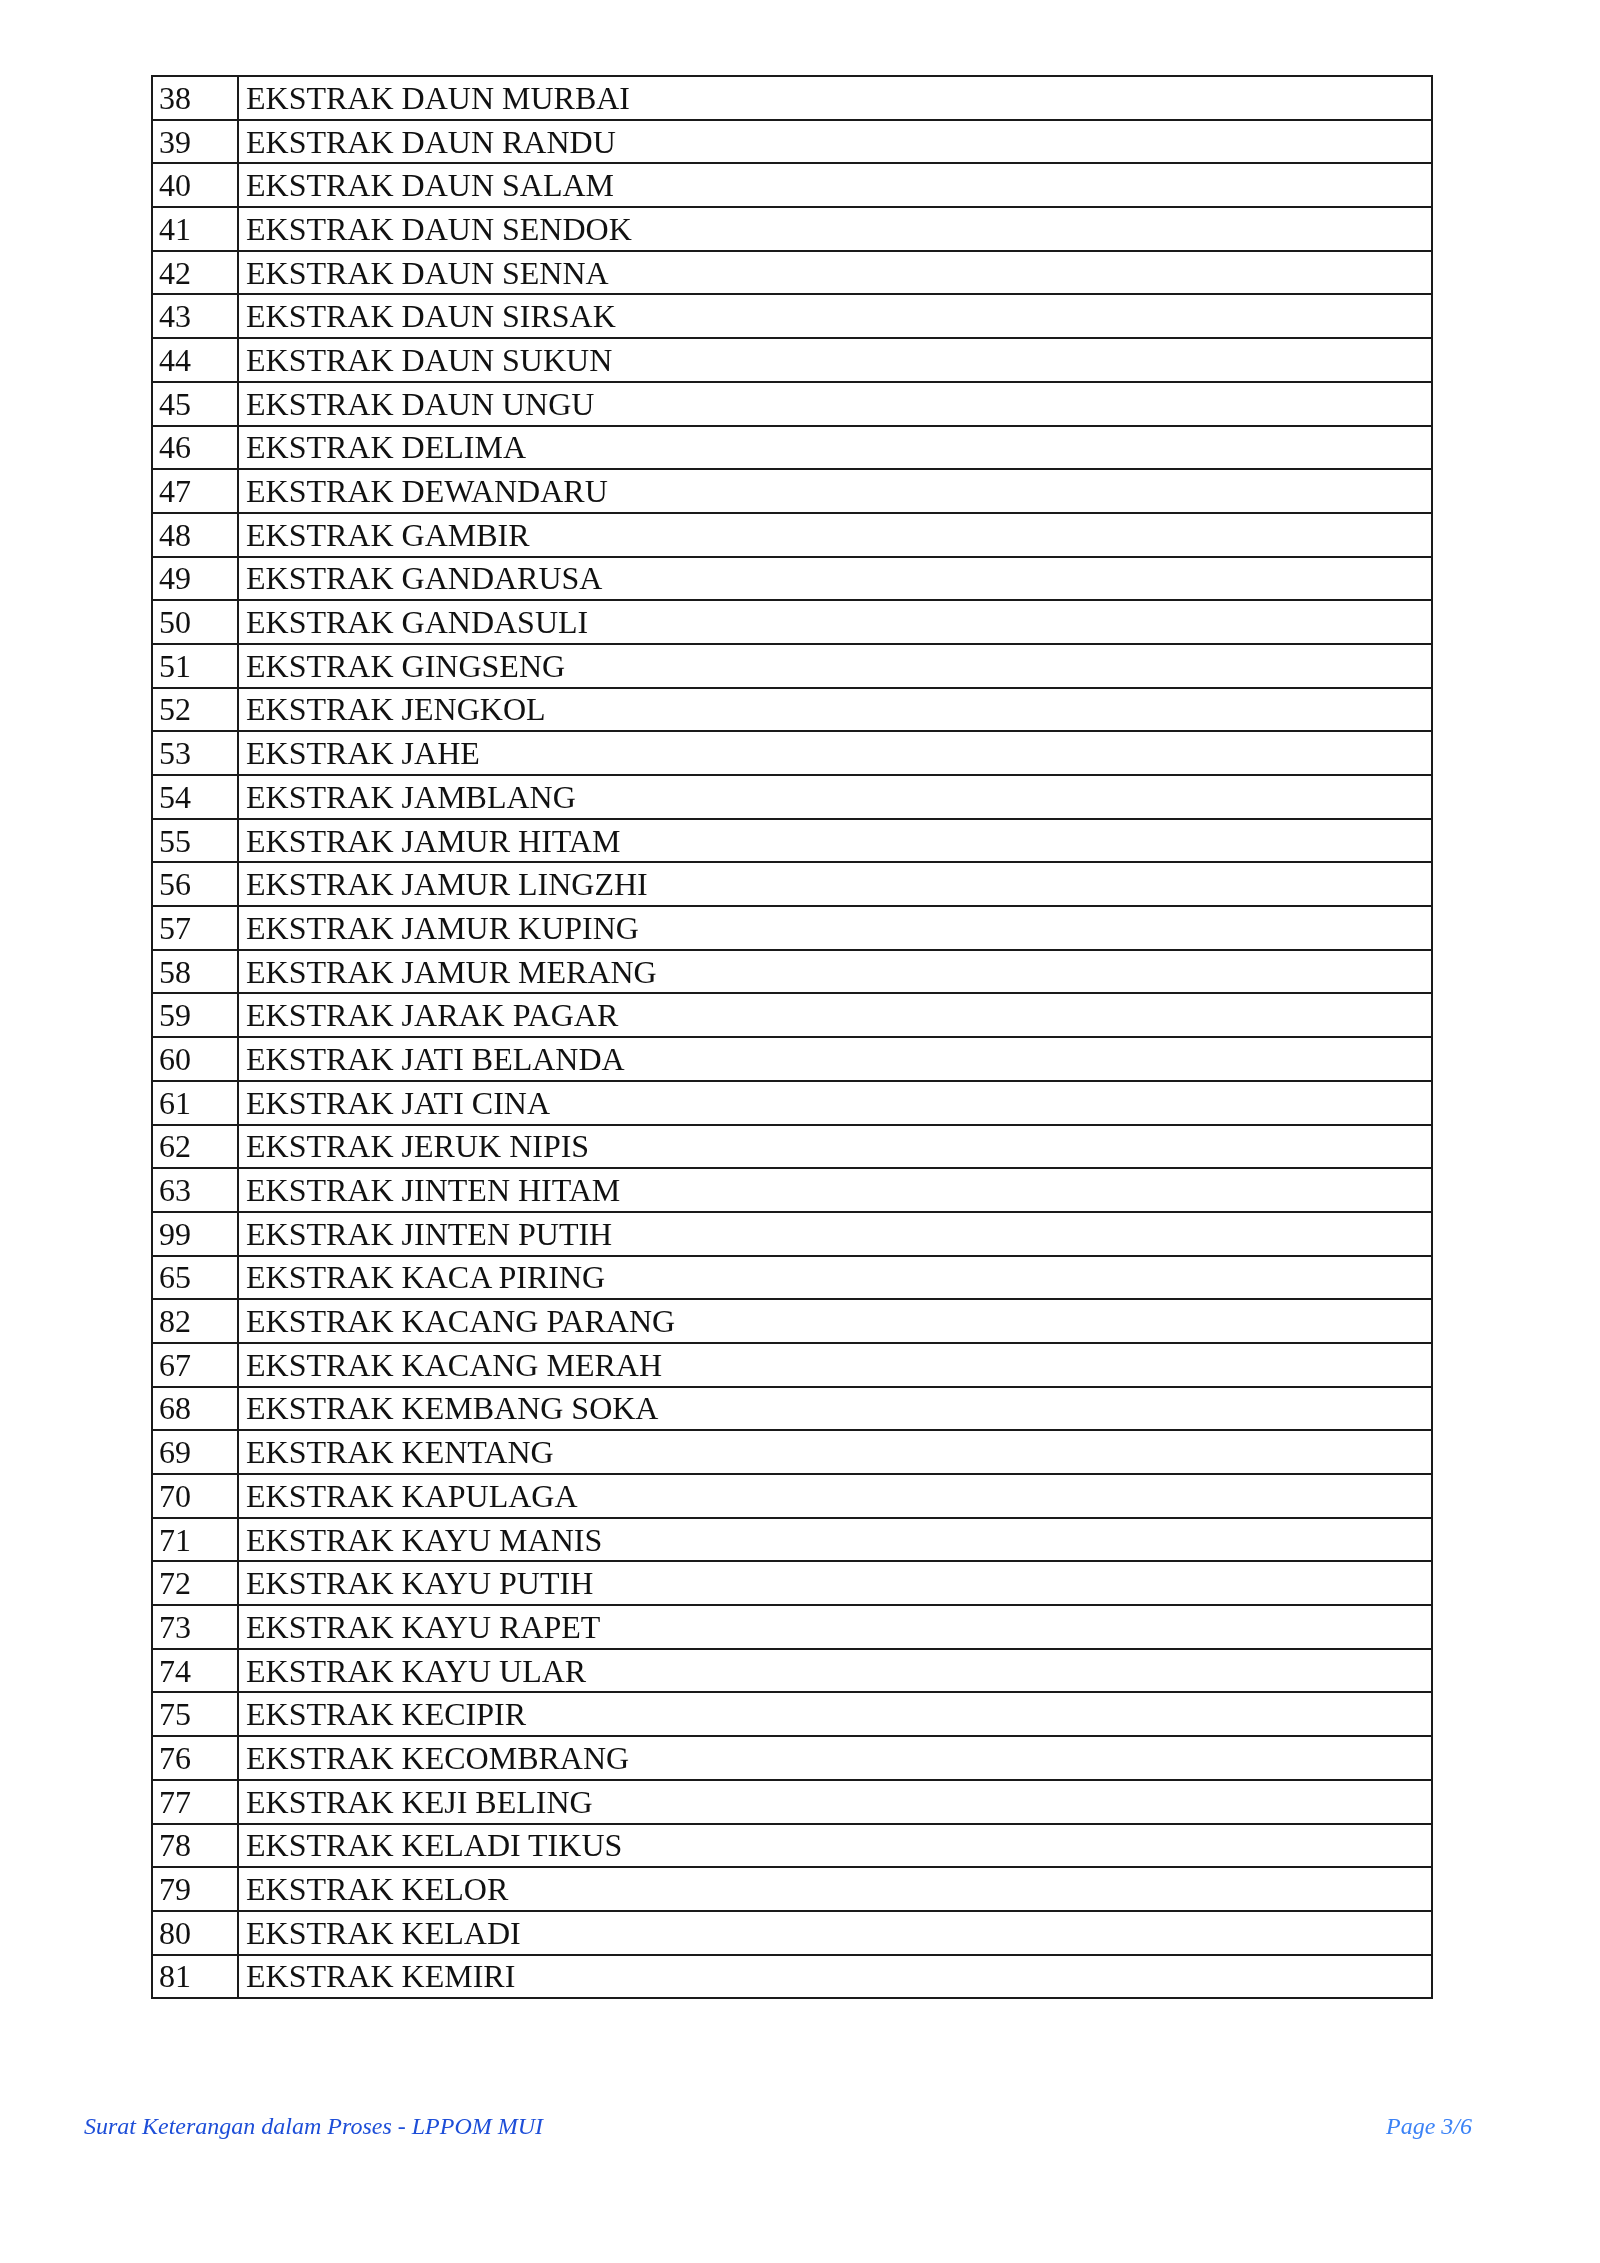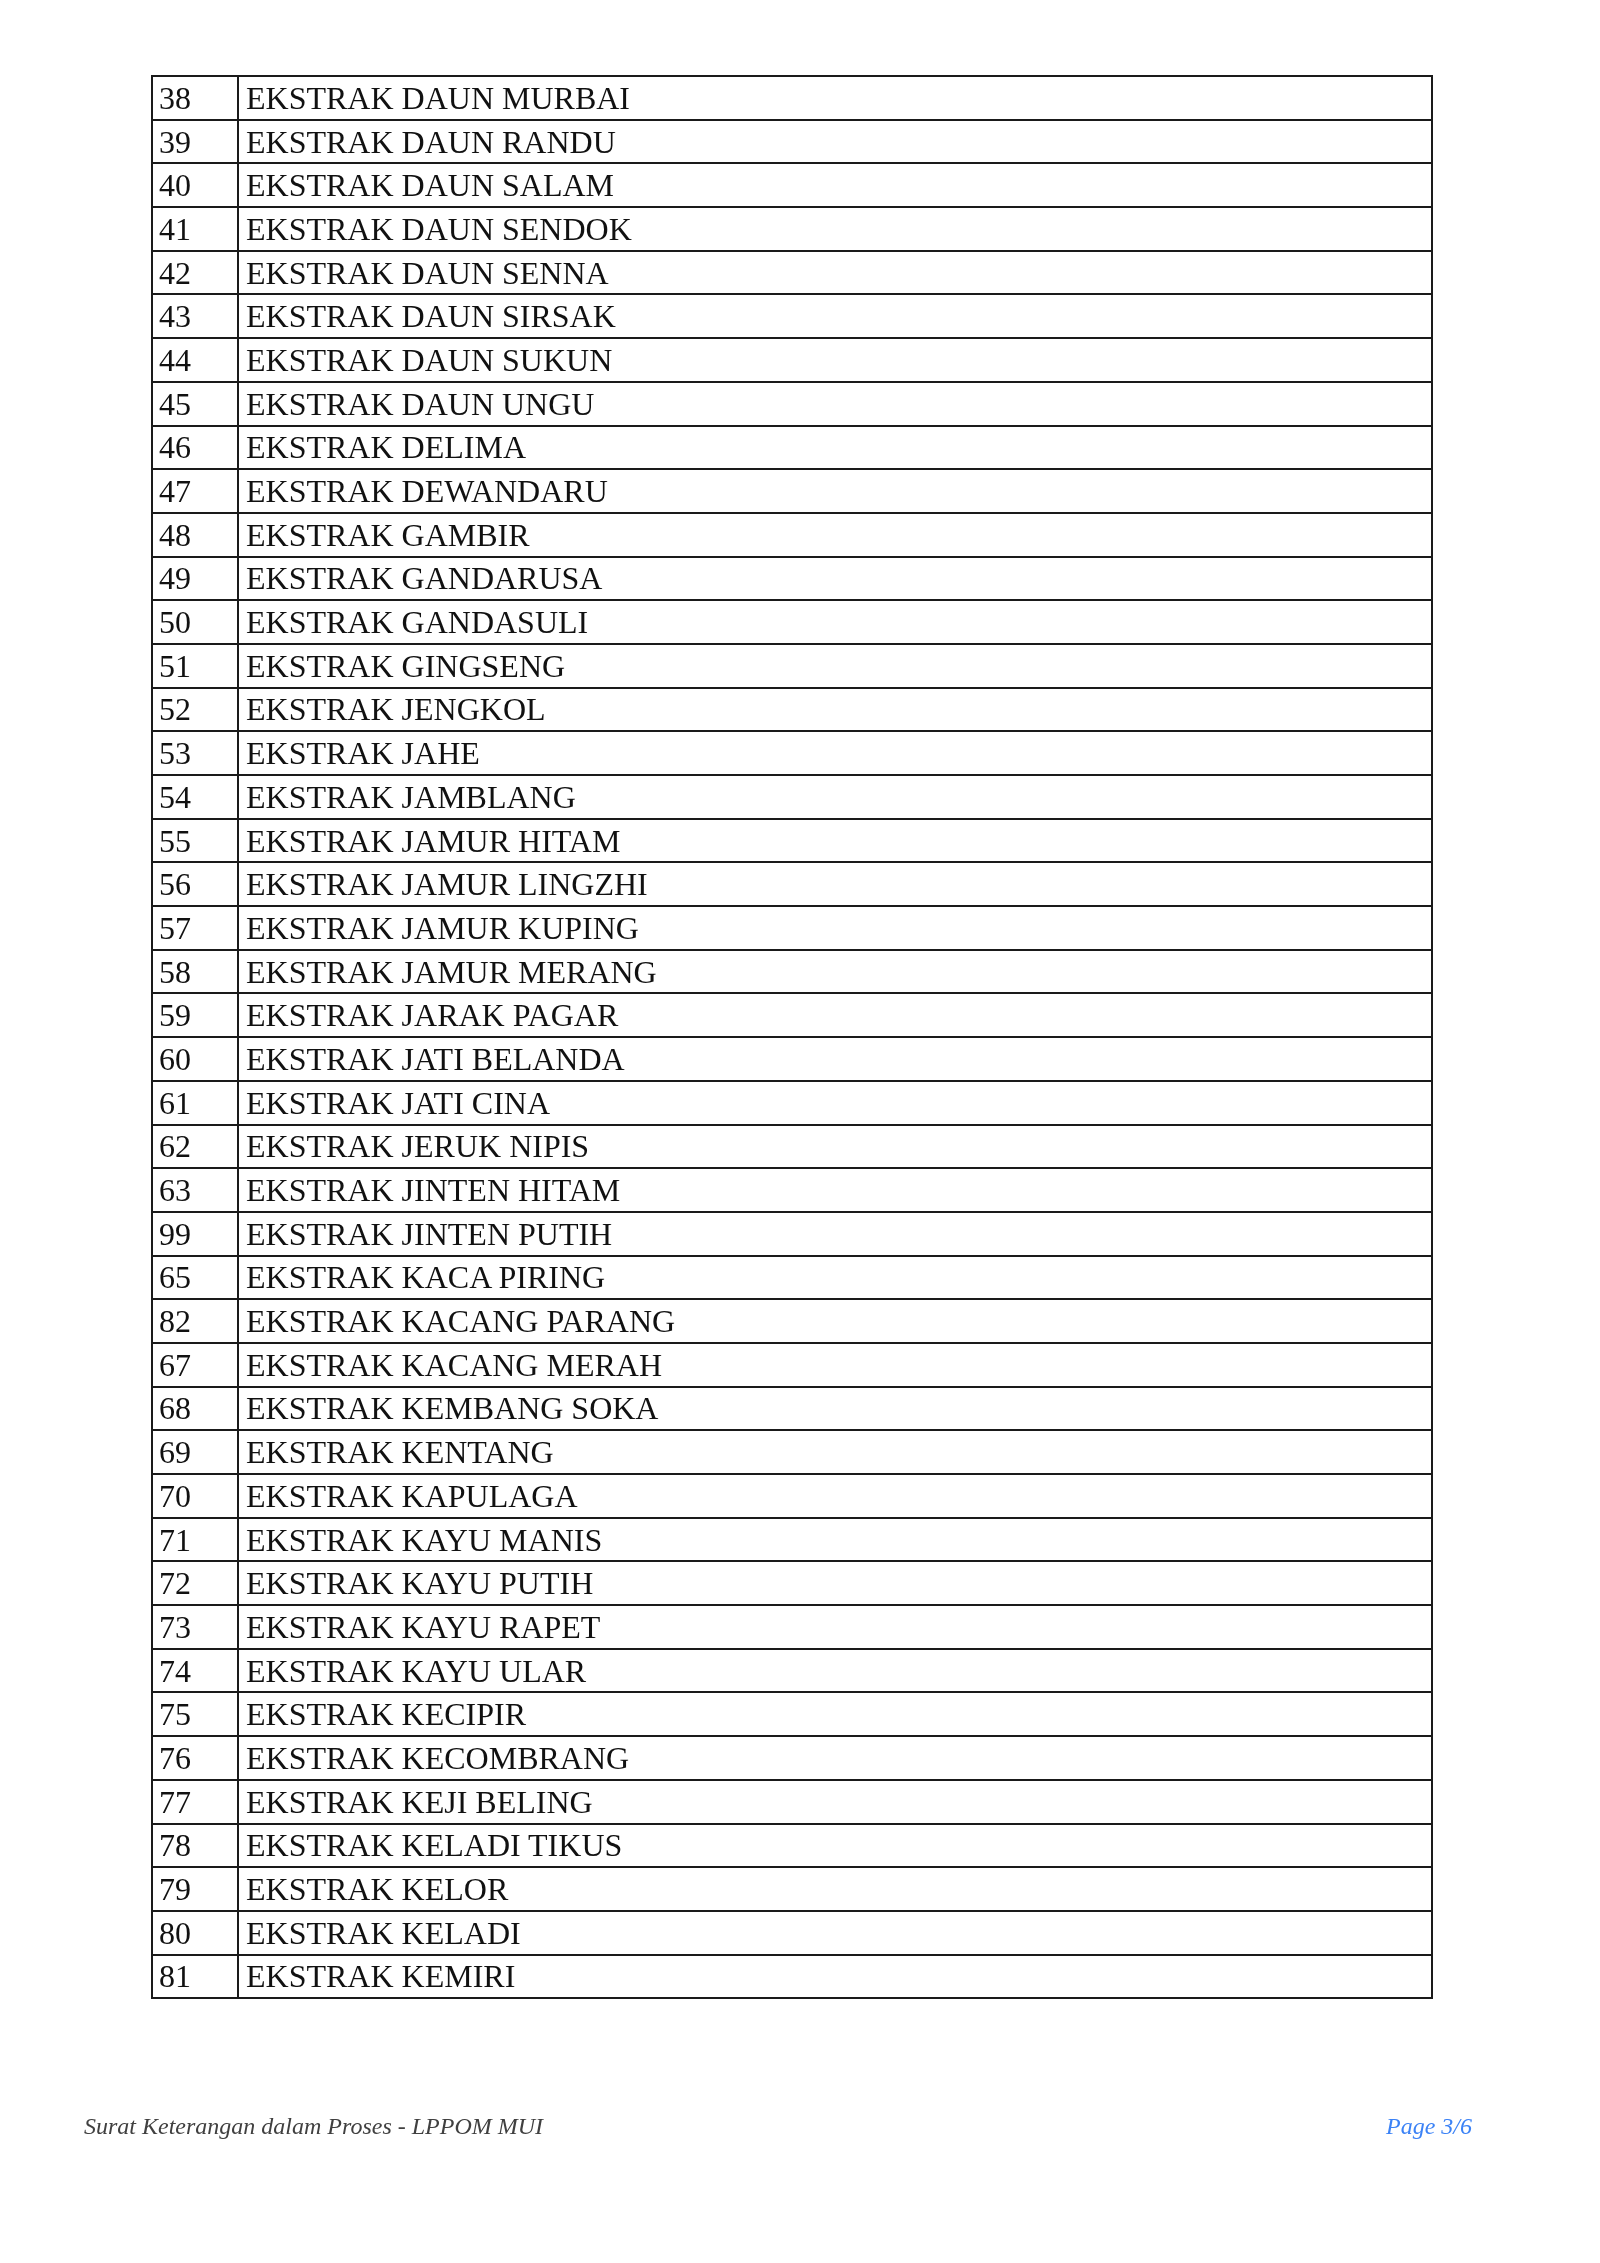--- a/index.html
+++ b/index.html
@@ -34,21 +34,21 @@
       color: #111111;
     }
     .ingredient-table col.col-no { width: 86px; }
     .ingredient-table td.cell-name { padding-left: 7px; }
     .footer-left {
       position: absolute;
       left: 84px;
       top: 2113px;
       font-size: 24px;
       font-style: italic;
-      color: #404040;
+      color: #1d4ed8;
     }
     .footer-right {
       position: absolute;
       right: 128px;
       top: 2113px;
       font-size: 24px;
       font-style: italic;
       color: #3b82f6;
     }
   </style>

